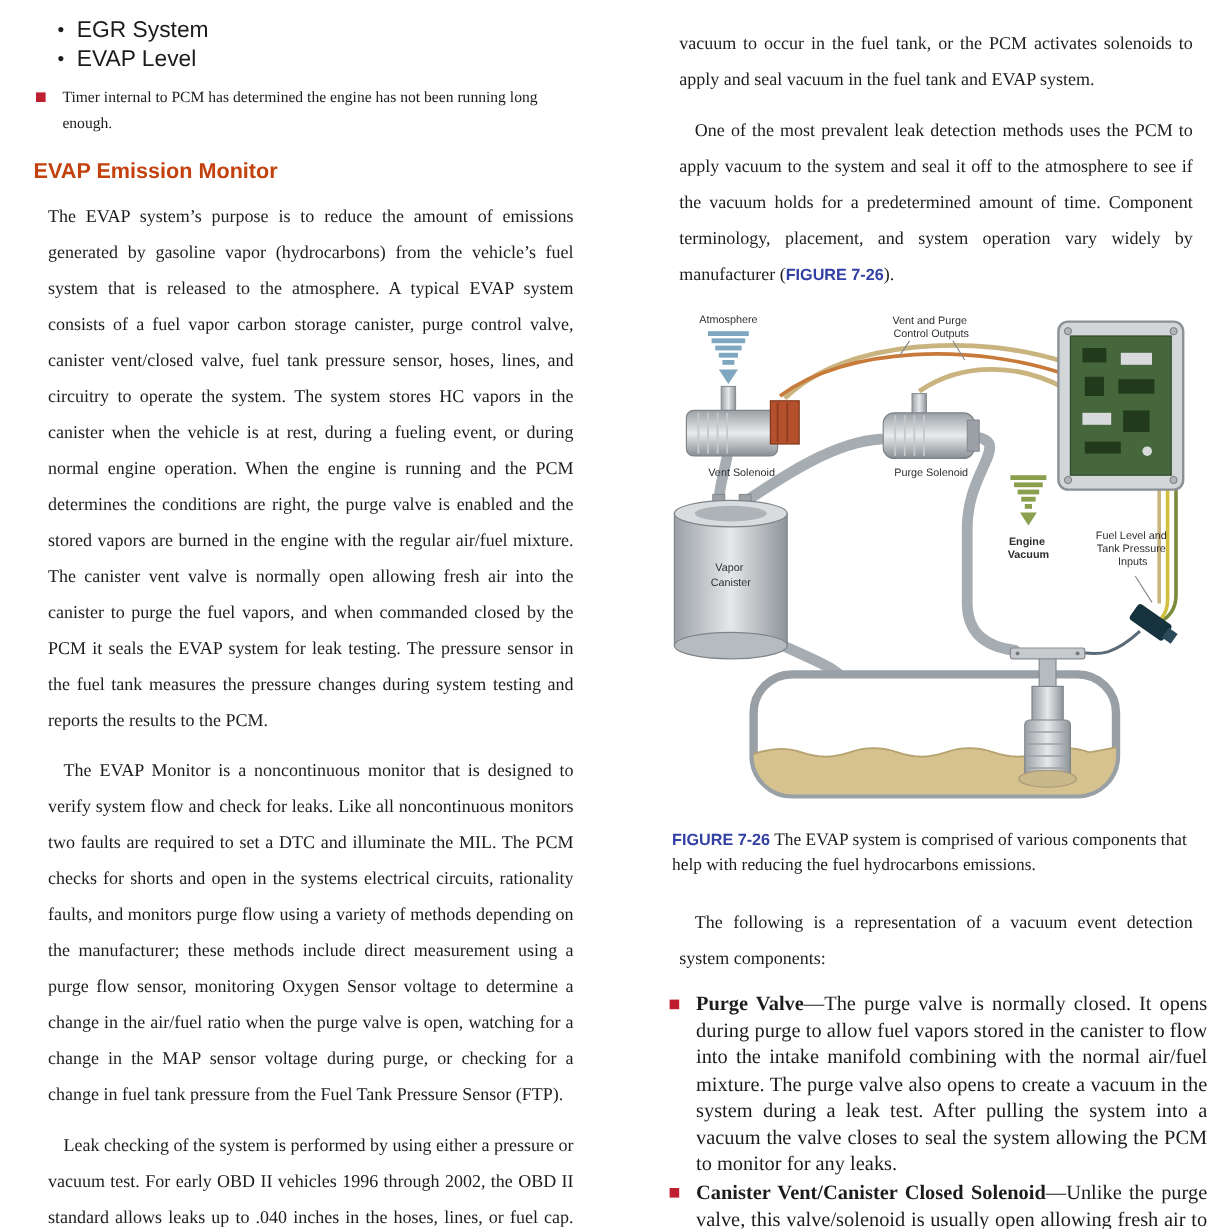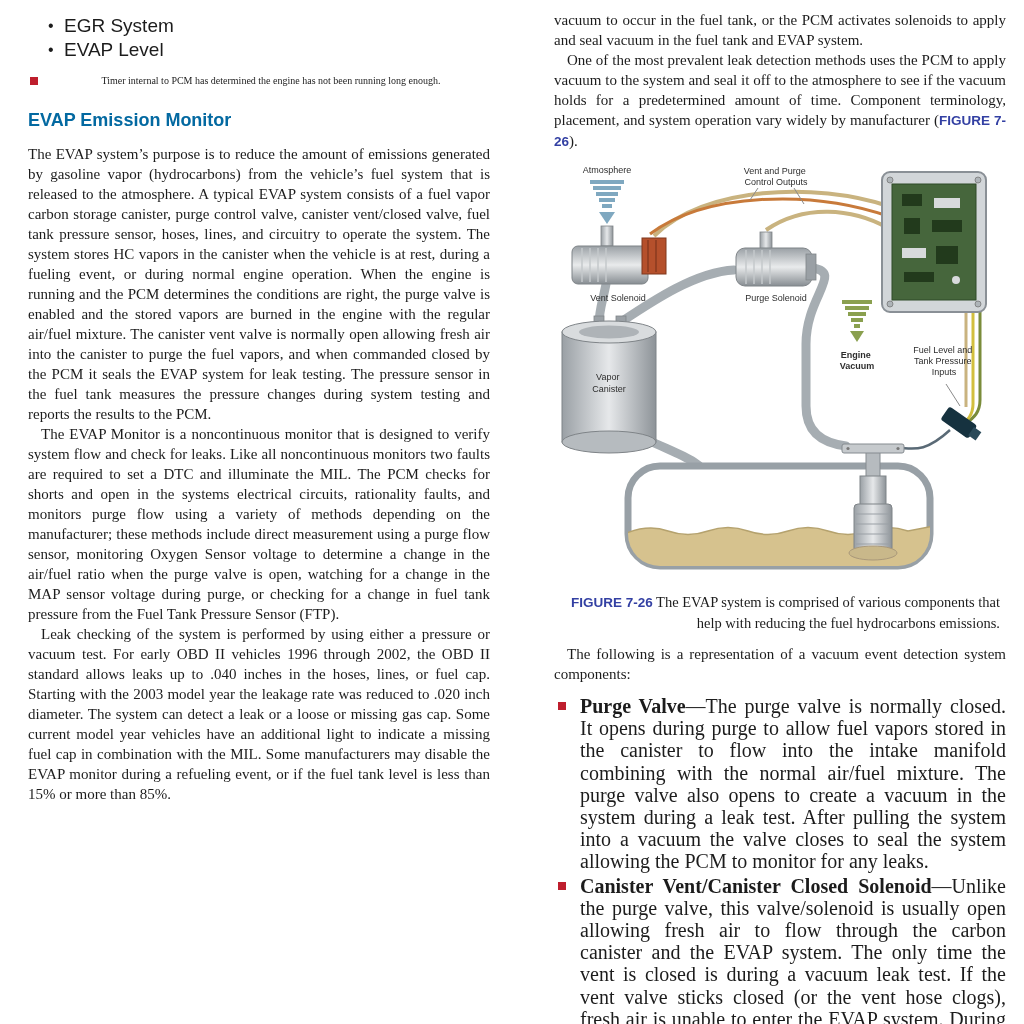--- a/index.html
+++ b/index.html
@@ -11,23 +11,23 @@
     font-family: "Liberation Serif", serif;
     position: relative;
     overflow: hidden;
   }
   .col { position: absolute; top: 0; }
   .left-col  { left: 28px;  width: 462px; padding-top: 14px; }
   .right-col { left: 554px; width: 452px; padding-top: 10px; }
 
   p.body {
     font-size: 15px;
-    line-height: 20px;
+    line-height: 30px;
     text-align: justify;
-    margin: 0;
+    margin: 12px;
     hyphens: auto;
   }
   p.indent { text-indent: 13px; }
 
   
   .top-list {
     list-style: none; margin: 0 0 8px 0; padding: 0 0 0 36px;
     font-family: Liberation Sans, sans-serif;
     font-size: 19px; line-height: 24px;
   }
@@ -35,66 +35,66 @@
   .top-list li::before {
     content: "\2022";
     position: absolute; left: -16px; top: 0;
     font-size: 16px;
   }
 
   
   .flag-item {
     position: relative;
     padding-left: 22px;
-    font-size: 10px; line-height: 22.2px;
+    font-size: 13px; line-height: 22.2px;
     margin: 2px 0 0 2px;
-    text-align: center;
+    text-align: left;
   }
   .sq {
     position: absolute; left: 0; top: 7px;
     width: 8px; height: 8px;
     background: #BE1E2D;
     display: inline-block;
   }
 
   .h2 {
     font-family: "Liberation Sans", sans-serif;
     font-weight: bold;
     font-size: 18px;
-    color: #0369a1;
+    color: #c2410c;
     margin: 18px 0 13px 0;
   }
 
   .figref {
     font-family: "Liberation Sans", sans-serif;
     font-weight: bold;
     color: #3340A3;
     font-size: 13.5px;
   }
 
   .figure-wrap { margin: 8px 0 0 0; }
 
   .caption {
-    text-align: right;
+    text-align: left;
     font-size: 14.5px;
     line-height: 21px;
     margin: 10px 6px 0 6px;
   }
   .cap-label {
     font-family: "Liberation Sans", sans-serif;
     font-weight: bold;
     color: #3340A3;
     font-size: 13.5px;
   }
 
   .rb-list { list-style: none; margin: 11px 0 0 0; padding: 0; }
   .rb-list li {
     position: relative;
     padding-left: 26px;
-    font-size: 20px; line-height: 22.2px;
+    font-size: 17px; line-height: 22.2px;
     text-align: justify;
     margin-bottom: 2px;
     hyphens: auto;
   }
   .rb-list .sq { left: 4px; top: 7px; }
   .rb-lead { font-weight: bold; }
 
   .spacer-sm { height: 10px; }
 
   

